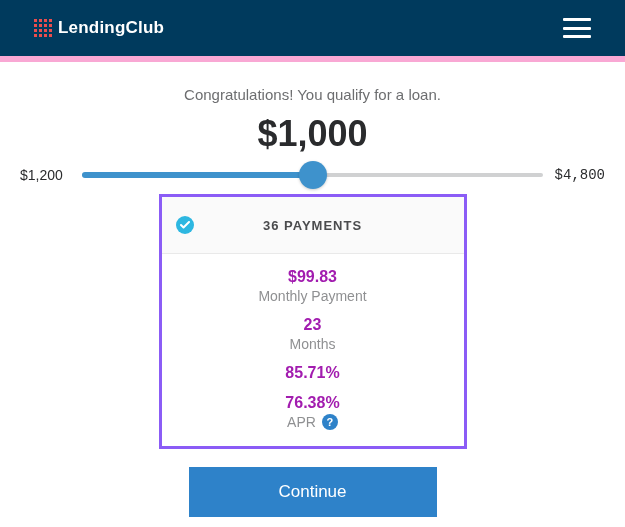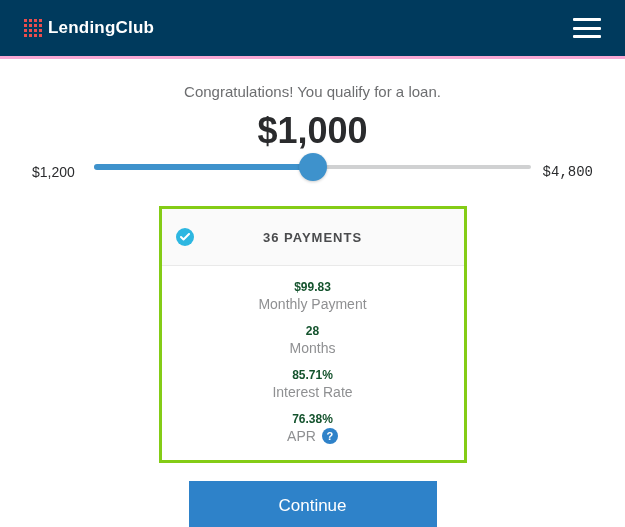--- a/index.html
+++ b/index.html
@@ -12,22 +12,22 @@
     color: #3e3f42;
     -webkit-font-smoothing: antialiased;
   }
   
   .header {
     height: 56px;
     background: #003a5d;
     display: flex;
     align-items: center;
     justify-content: space-between;
-    padding: 0 24px;
-    border-bottom: 3px solid #f9a8d4;
+    padding: 0 34px;
+    border-bottom: 6px solid #f9a8d4;
   }
   .logo {
     display: flex;
     align-items: center;
   }
   .logo-mark {
     width: 18px;
     height: 18px;
     display: grid;
     grid-template-columns: repeat(4, 3px);
@@ -74,23 +74,23 @@
   .amount {
     font-size: 36px;
     font-weight: 700;
     color: #2a2b2d;
     margin: 0 0 12px;
   }
 
   
   .slider-row {
     display: flex;
-    align-items: flex-start;
-    padding: 0 32px;
-    margin-bottom: 26px;
+    align-items: center;
+    padding: 0 20px;
+    margin-bottom: 11px;
   }
   .range-label {
     font-size: 14px;
     color: #2a2b2d;
     width: 56px;
     flex: 0 0 auto;
   }
   .range-label.left { text-align: left; }
   .range-label.right { text-align: right; font-family: Liberation Mono, monospace; }
   .slider-track-wrap {
@@ -121,21 +121,21 @@
     background: #3e92cc;
     border-radius: 50%;
     transform: translate(-50%, -50%);
     box-shadow: 0 1px 3px rgba(0,0,0,0.2);
   }
 
   
   .offer-card {
     width: 308px;
     margin: 0 auto;
-    border: 3px solid #84cc16;
+    border: 3px solid #8b5cf6;
     box-sizing: border-box;
   }
   .offer-card .card-header {
     background: #fafafa;
     border-bottom: 1px solid #e9e9e9;
     height: 56px;
     position: relative;
     display:flex;
     align-items:center;
     justify-content:center;
@@ -163,22 +163,22 @@
   }
   .card-body {
     padding: 14px 10px 16px;
   }
   .metric {
     margin-bottom: 12px;
   }
   .metric:last-child { margin-bottom: 0; }
   .metric .value {
     font-weight: 700;
-    font-size: 12px;
-    color: #14532d;
+    font-size: 16px;
+    color: #a21caf;
   }
   .metric .label {
     font-size: 14px;
     color: #8f9092;
     margin-top: 2px;
     display:flex;
     justify-content:center;
     align-items:center;
   }
   .help-icon {
@@ -266,26 +266,25 @@
           </svg>
       </span>
       <span class="card-title">36 PAYMENTS</span>
     </div>
     <div class="card-body">
       <div class="metric">
         <div class="value">$99.83</div>
         <div class="label">Monthly Payment</div>
       </div>
       <div class="metric">
-        <div class="value">28</div>
+        <div class="value">23</div>
         <div class="label">Months</div>
       </div>
       <div class="metric">
         <div class="value">85.71%</div>
-        <div class="label">Interest Rate</div>
       </div>
       <div class="metric">
         <div class="value">76.38%</div>
         <div class="label">
           <span>APR</span>
           <span class="help-icon">?</span>
         </div>
       </div>
     </div>
   </div>

